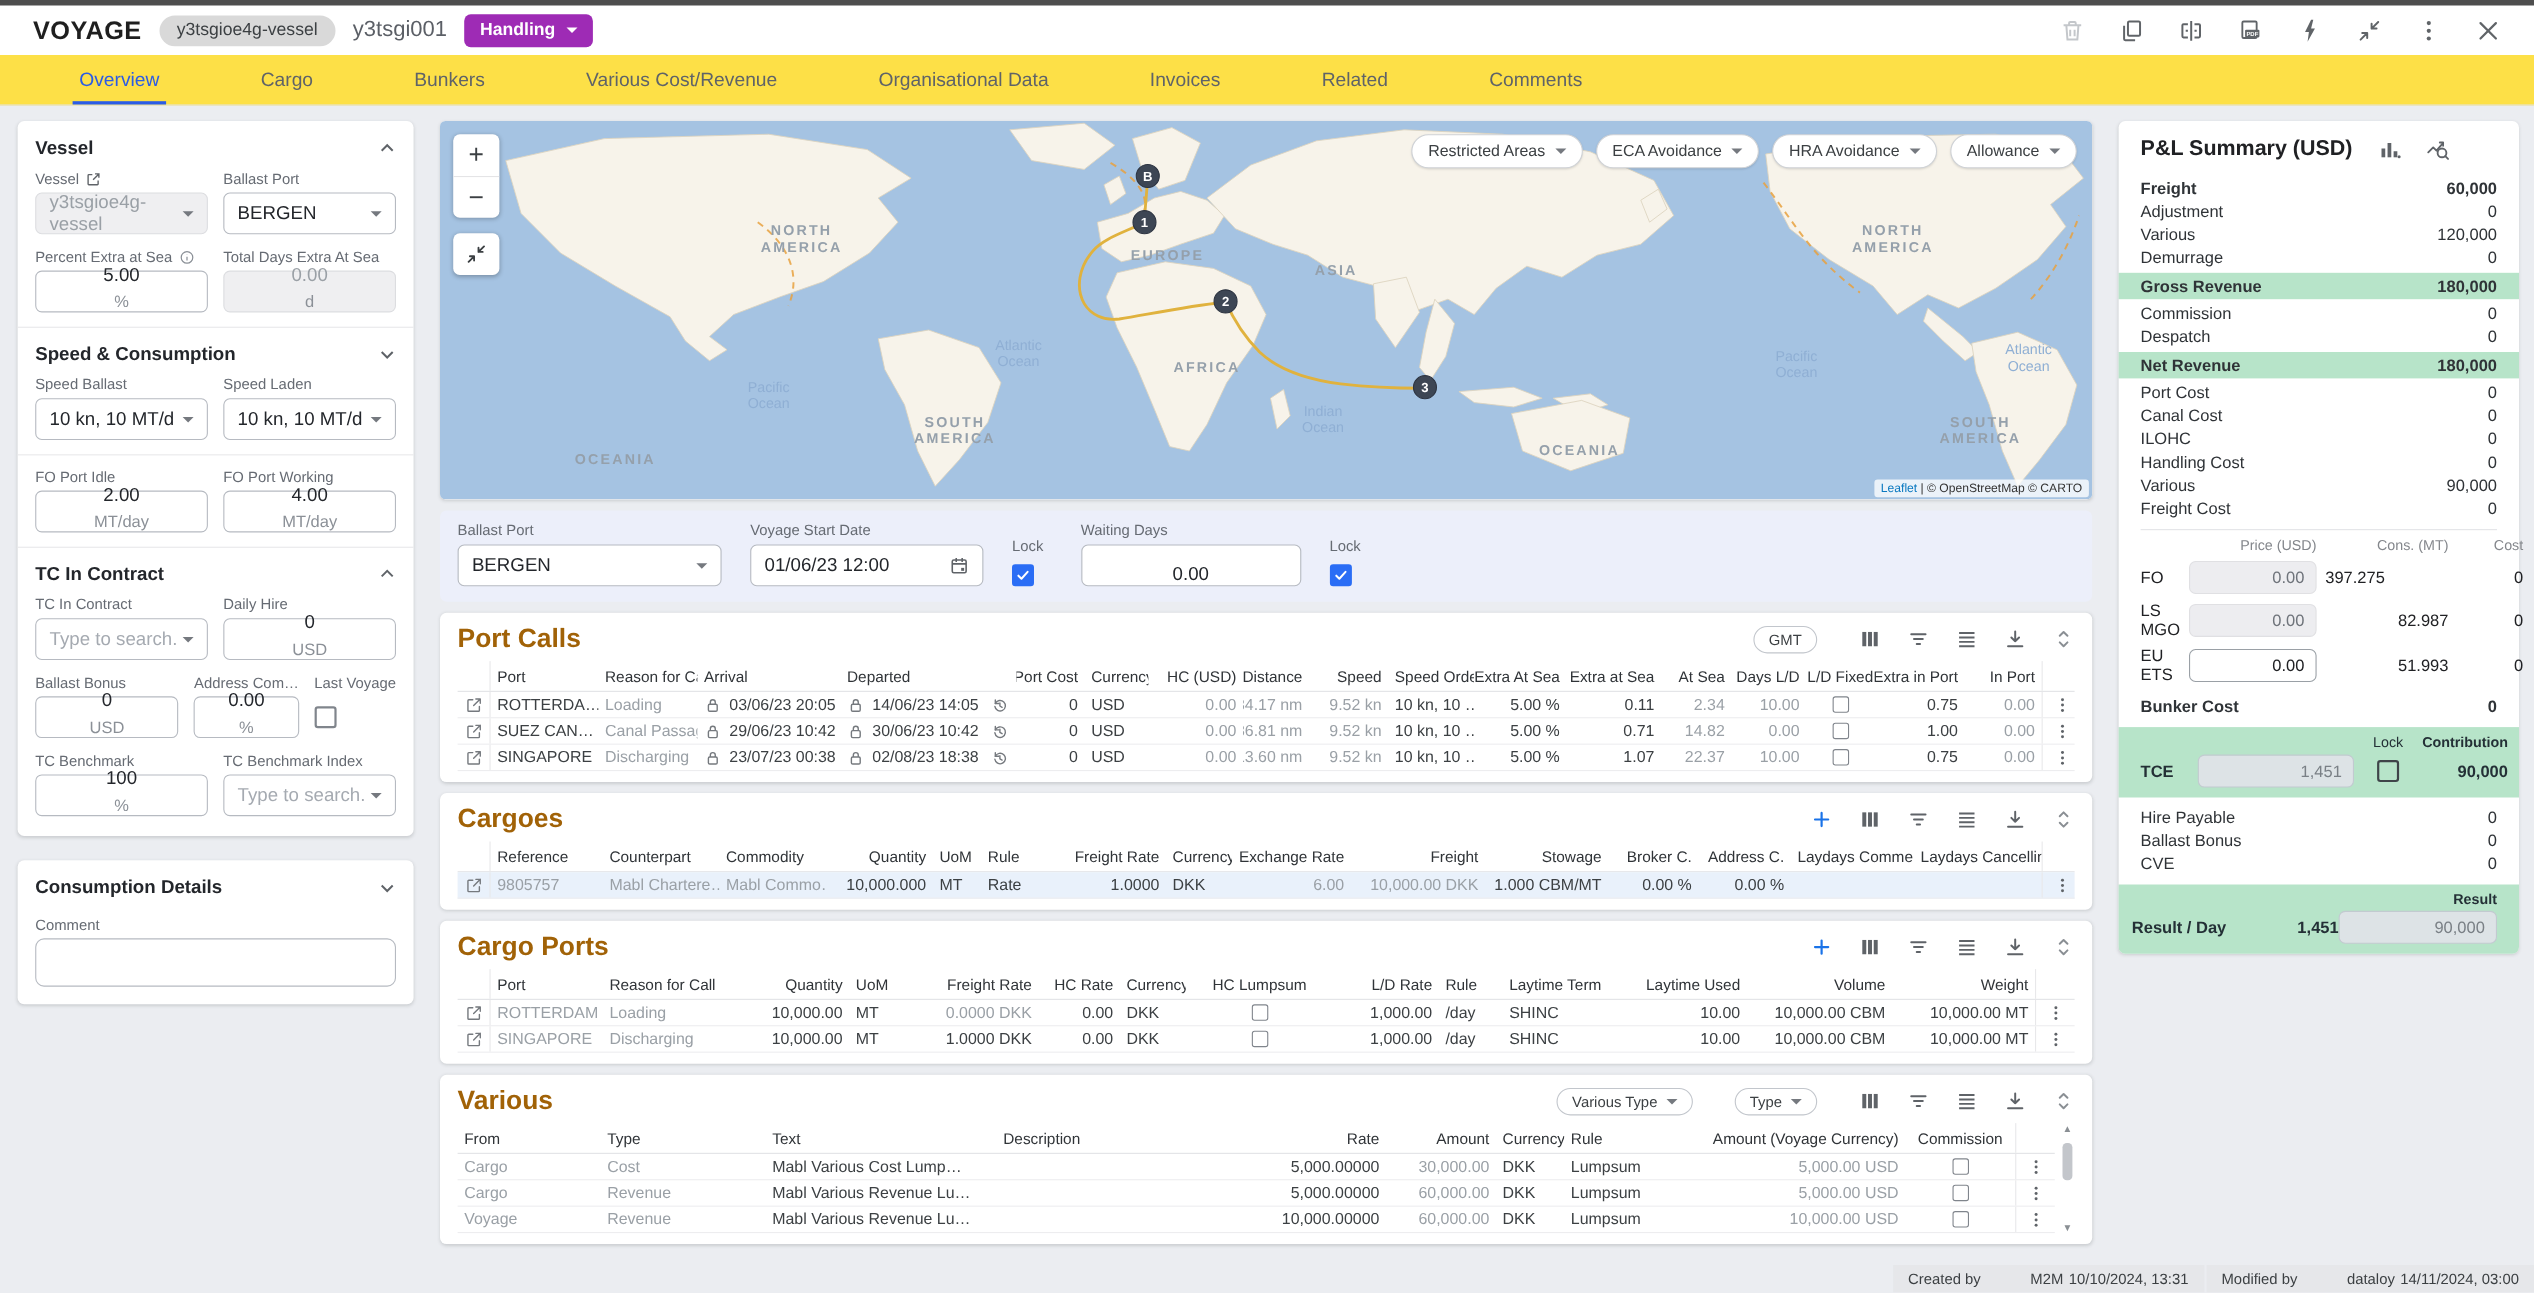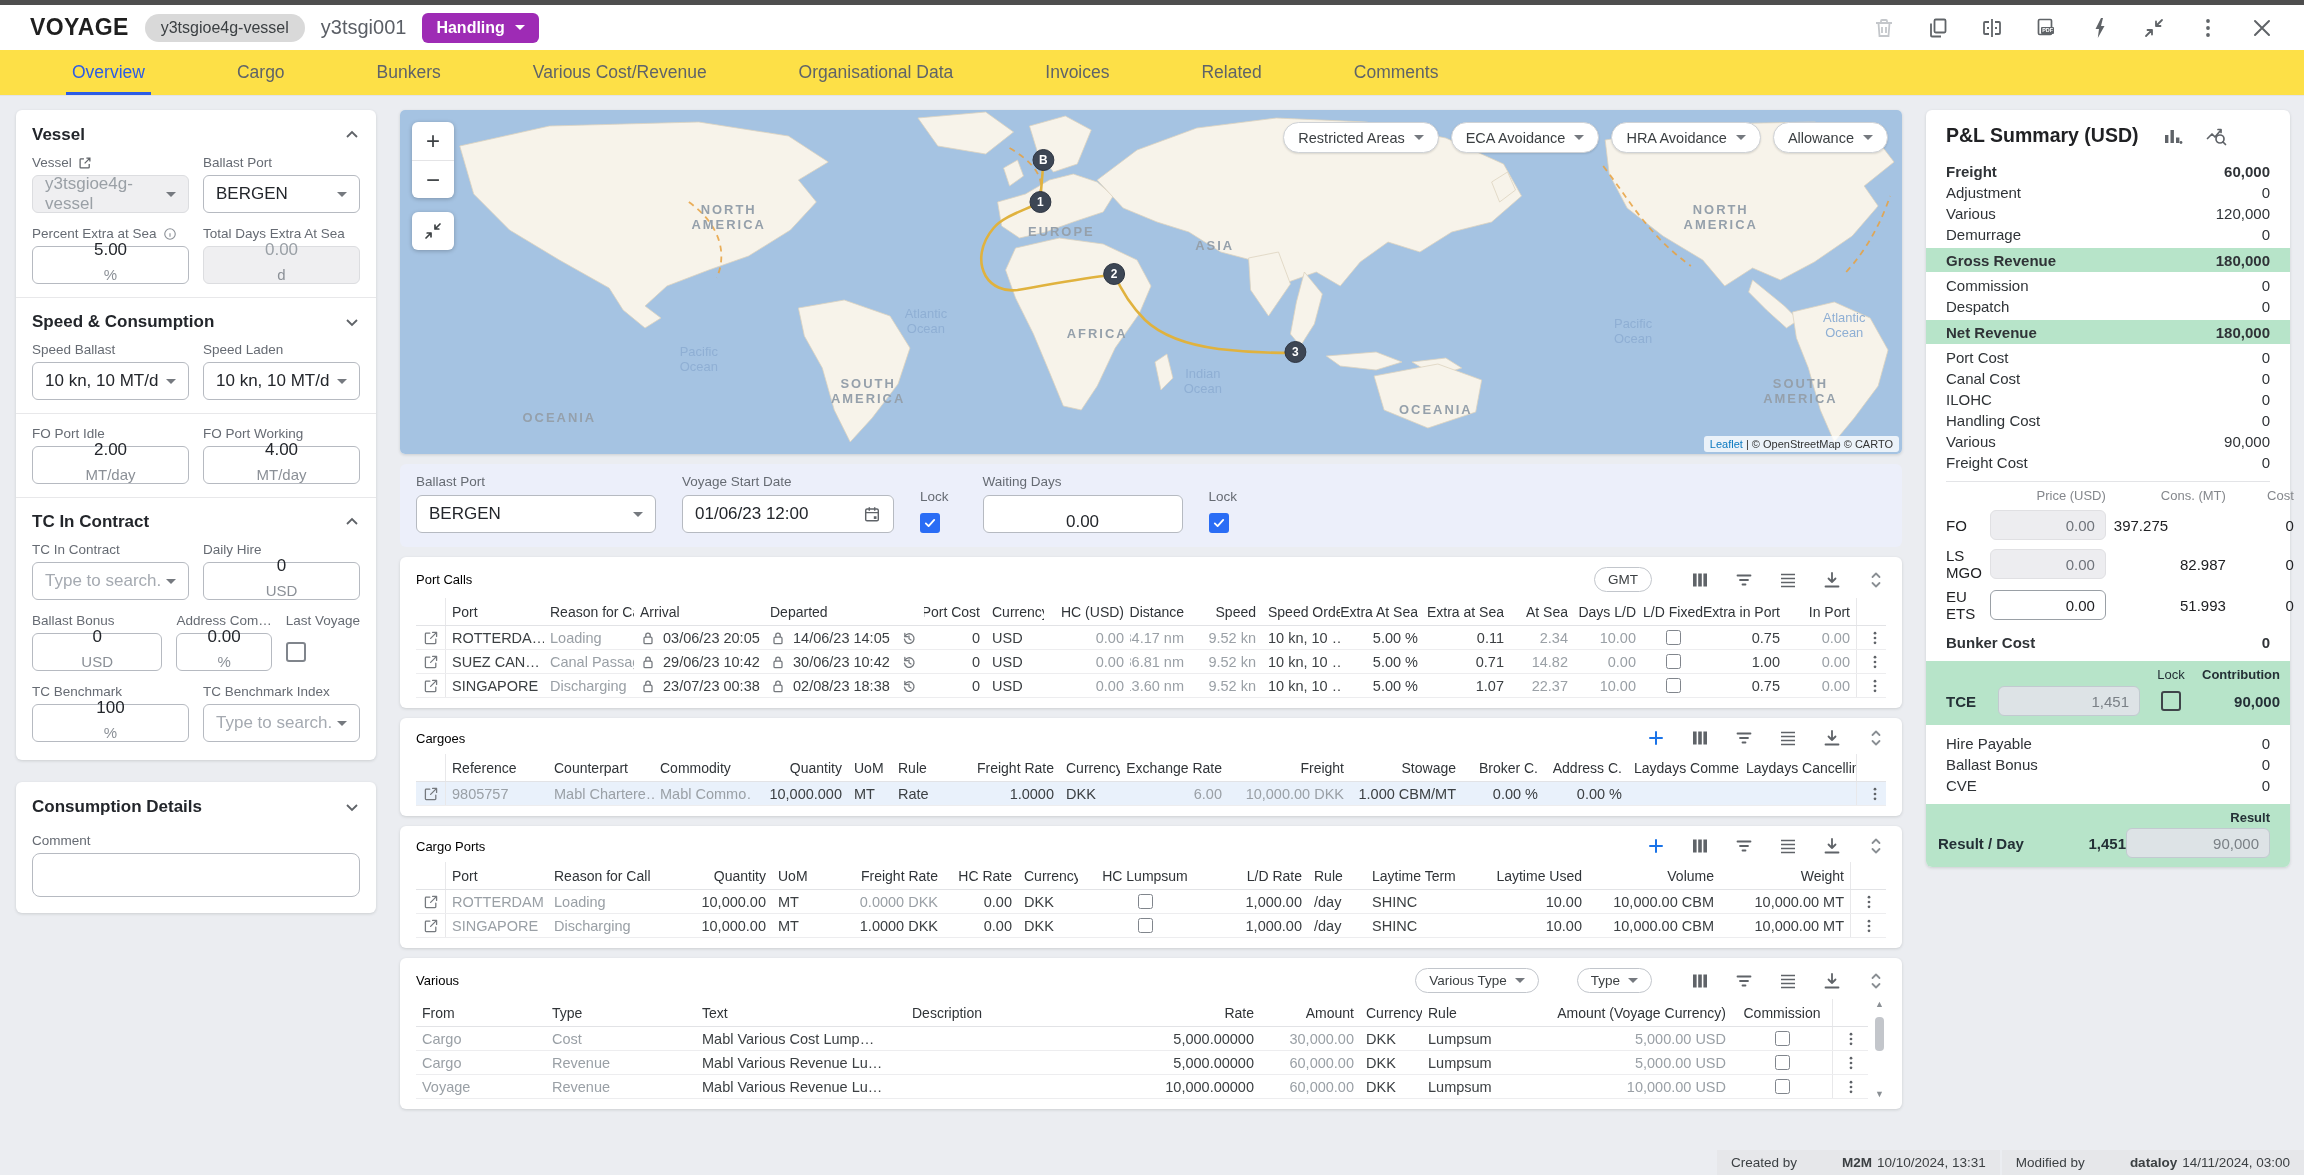--- a/index.html
+++ b/index.html
@@ -62,21 +62,21 @@
 
   
   .voyage-strip { background:#eceffa; border-radius:6px; padding:10px 16px 14px; display:flex; gap:26px; align-items:flex-end; }
   .voyage-strip .field-label { margin-bottom:6px; }
   .lockgroup { display:flex; flex-direction:column; align-items:flex-start; }
   .lockgroup .cb { margin-top:3px; }
 
   
   .tcard { padding:10px 16px 10px; }
   .tcard-head { display:flex; align-items:center; justify-content:space-between; margin-bottom:6px; }
-  .tcard-title { font-size:13px; font-weight:normal; color:#000000; }
+  .tcard-title { font-size:24px; font-weight:bold; color:#a16207; }
   .ttoolbar { display:flex; align-items:center; gap:38px; }
   .tb-icons { display:flex; align-items:center; gap:24px; }
   .tb-icons span { display:block; width:20px; height:20px; cursor:pointer; }
   .tb-icons svg { width:20px; height:20px; display:block; }
   .pill { border:1px solid #c2c6cc; border-radius:15px; padding:4px 13px; font-size:13.5px; color:#3c4043; cursor:pointer; display:flex; align-items:center; gap:8px; white-space:nowrap; }
   .trow { display:grid; grid-template-columns:var(--cols); align-items:center; border-bottom:1px solid #ededef; }
   .trow.thead { border-bottom:1px solid #e2e3e6; }
   .trow.selected { background:#e9f1fb; }
   .tcell { font-size:14.5px; height:23px; display:flex; align-items:center; white-space:nowrap; overflow:hidden; color:#3c4043; padding:0 6px; }
   .thead .tcell { font-size:14px; color:#303438; height:27px; }
@@ -111,21 +111,21 @@
   .small-lbl.b { font-weight:bold; }
   .gray-input { height:30px; border-radius:6px; border:1px solid #c2cad0; background:#dde3e6; color:#7a8086; display:flex; align-items:center; justify-content:flex-end; padding:0 10px; font-size:15px; }
   .result-grid { display:flex; align-items:center; }
   .result-grid .lbl { width:158px; font-weight:bold; }
   .result-grid .val { font-weight:bold; }
   .result-grid .gray-input { width:150px; margin-left:auto; }
 
   
   .statusbar { position:absolute; right:0; bottom:0; display:flex; gap:2px; }
   .status-seg { background:#e6e7ea; height:25px; display:flex; align-items:center; gap:5px; padding:0 14px; font-size:13.5px; color:#3c4043; }
-  .status-seg b { font-weight:bold;padding-left:40px; }
+  .status-seg b { font-weight:normal;padding-left:40px; }
 </style>
 </head>
 <body>
 
 <div class="topbar">
   <span class="app-title">VOYAGE</span>
   <span class="vessel-pill">y3tsgioe4g-vessel</span>
   <span class="voyage-code">y3tsgi001</span>
   <span class="status-pill">
     <span>Handling</span>

